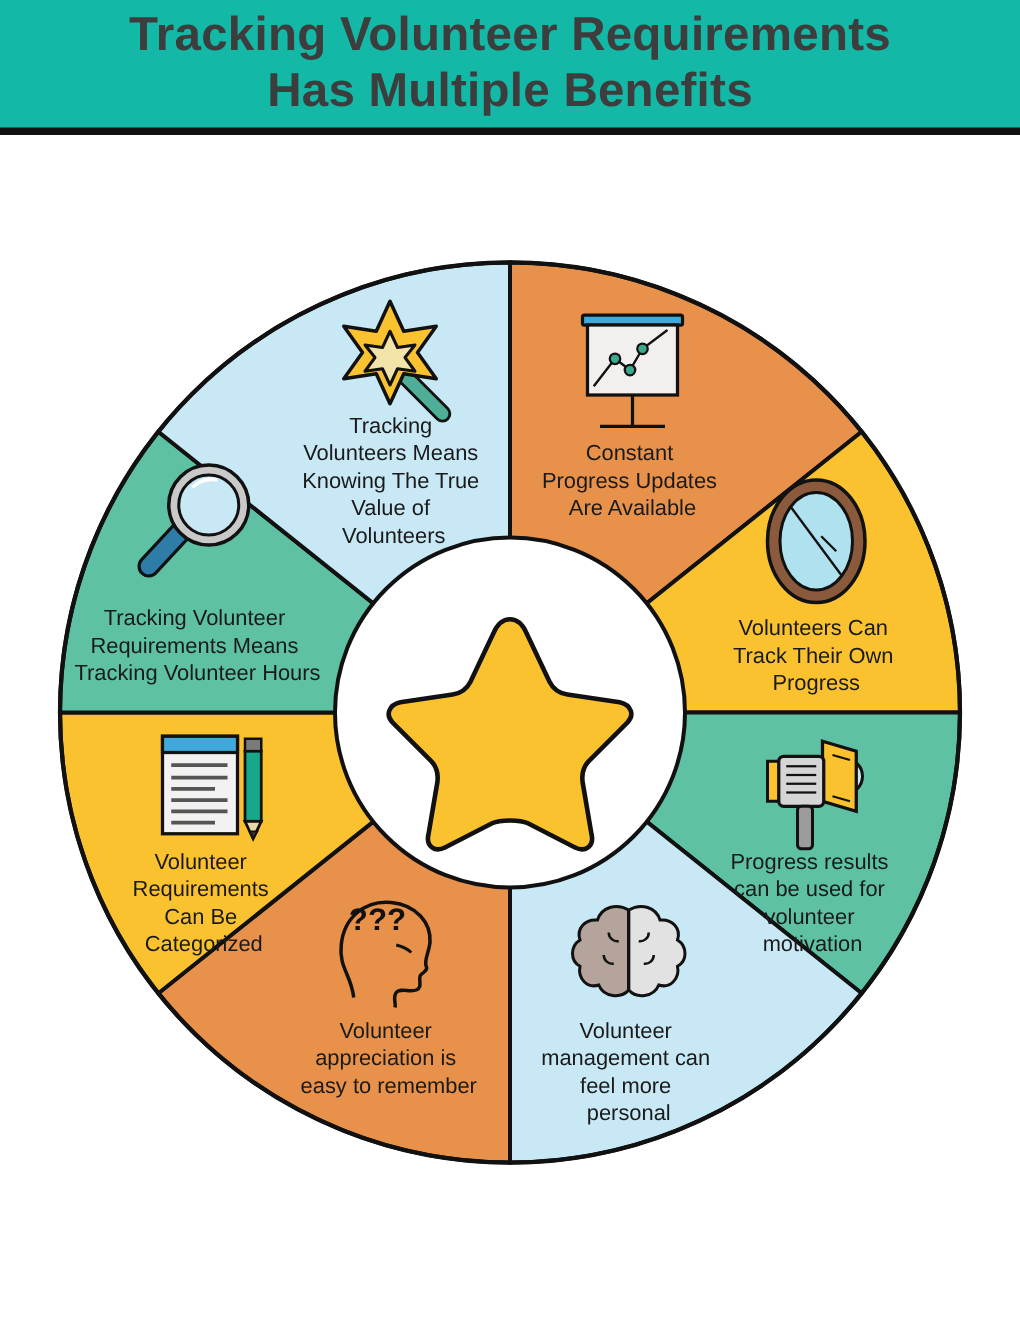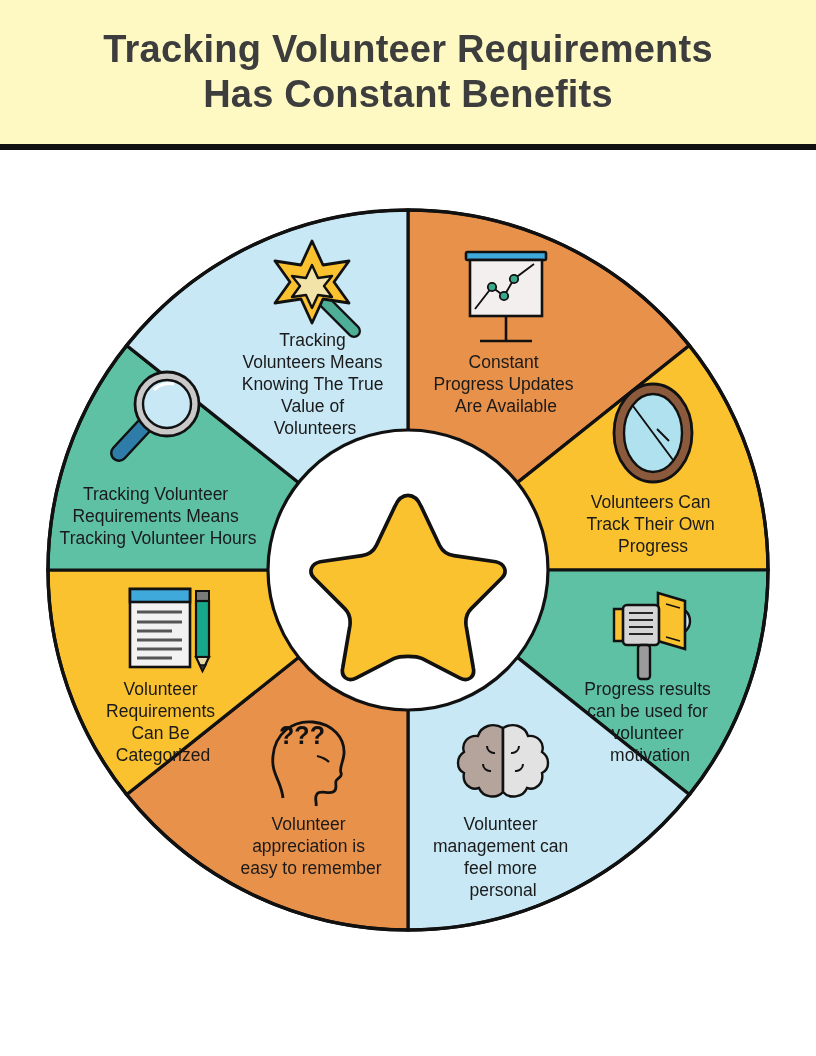--- a/index.html
+++ b/index.html
@@ -4,22 +4,22 @@
 <style>
   html,body{margin:0;padding:0;}
   body{
     width:816px;height:1056px;
     background:#ffffff;
     font-family:"Liberation Sans", sans-serif;
     overflow:hidden;
     position:relative;
   }
   #header{
-    position:absolute;left:0;top:0;width:816px;height:150px;
-    background:#fef9c3;
+    position:absolute;left:0;top:0;width:816px;height:108px;
+    background:#14b8a6;
     border-bottom:6px solid #111111;
     box-sizing:border-box;
     display:flex;align-items:center;justify-content:center;
     flex-direction:column;
   }
   #header h1{
     margin:0;
     font-family:"Liberation Sans Narrow","Liberation Sans",sans-serif;
     font-size:38px;
     line-height:45px;
@@ -41,21 +41,21 @@
   .wedge{ stroke:#111111; stroke-width:3.2; }
   .hub{ fill:#ffffff; stroke:#111111; stroke-width:3.2; }
   .outline{ fill:none; stroke:#111111; stroke-width:3.4; }
 </style>
 </head>
 <body>
 
 <div id="header">
   <h1>
     <span>Tracking Volunteer Requirements</span><br>
-    <span>Has Constant Benefits</span>
+    <span>Has Multiple Benefits</span>
   </h1>
 </div>
 
 <div id="wheel-wrap">
 <svg width="816" height="906" viewBox="0 0 816 906" xmlns="http://www.w3.org/2000/svg">
 
   <path class="wedge" fill="#E8914A" d="M408 420 L408 60 A360 360 0 0 1 689.3 195.4 Z"></path>
 
   <path class="wedge" fill="#FBC230" d="M408 420 L689.3 195.4 A360 360 0 0 1 768 420 Z"></path>
 

